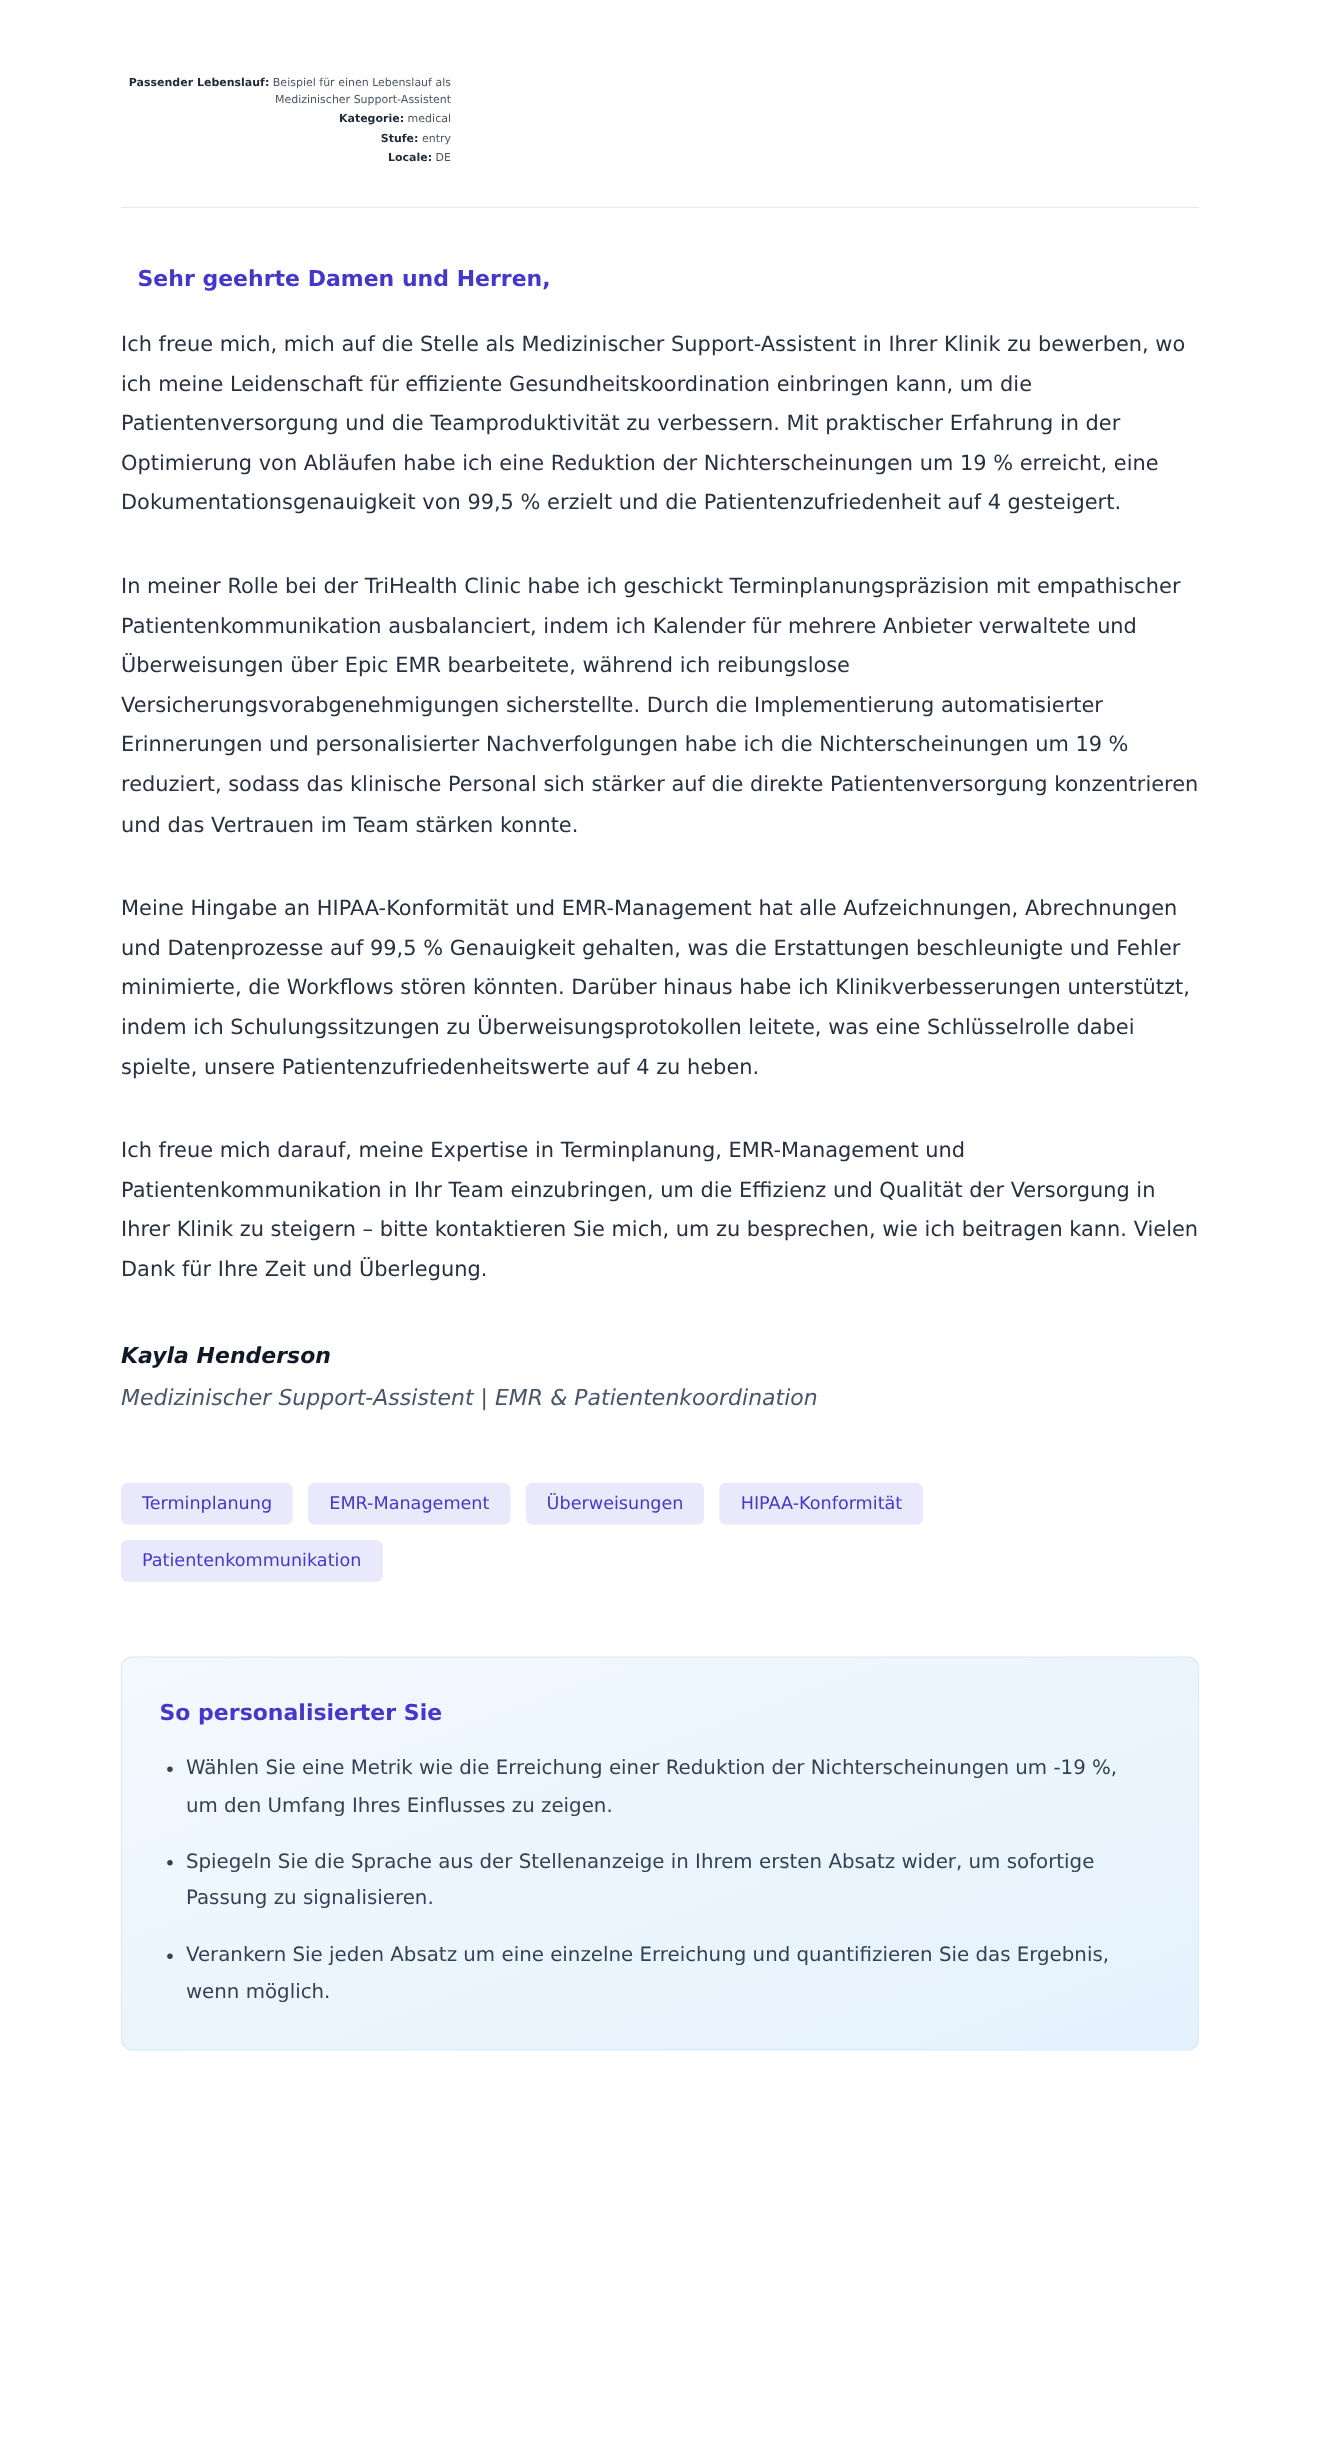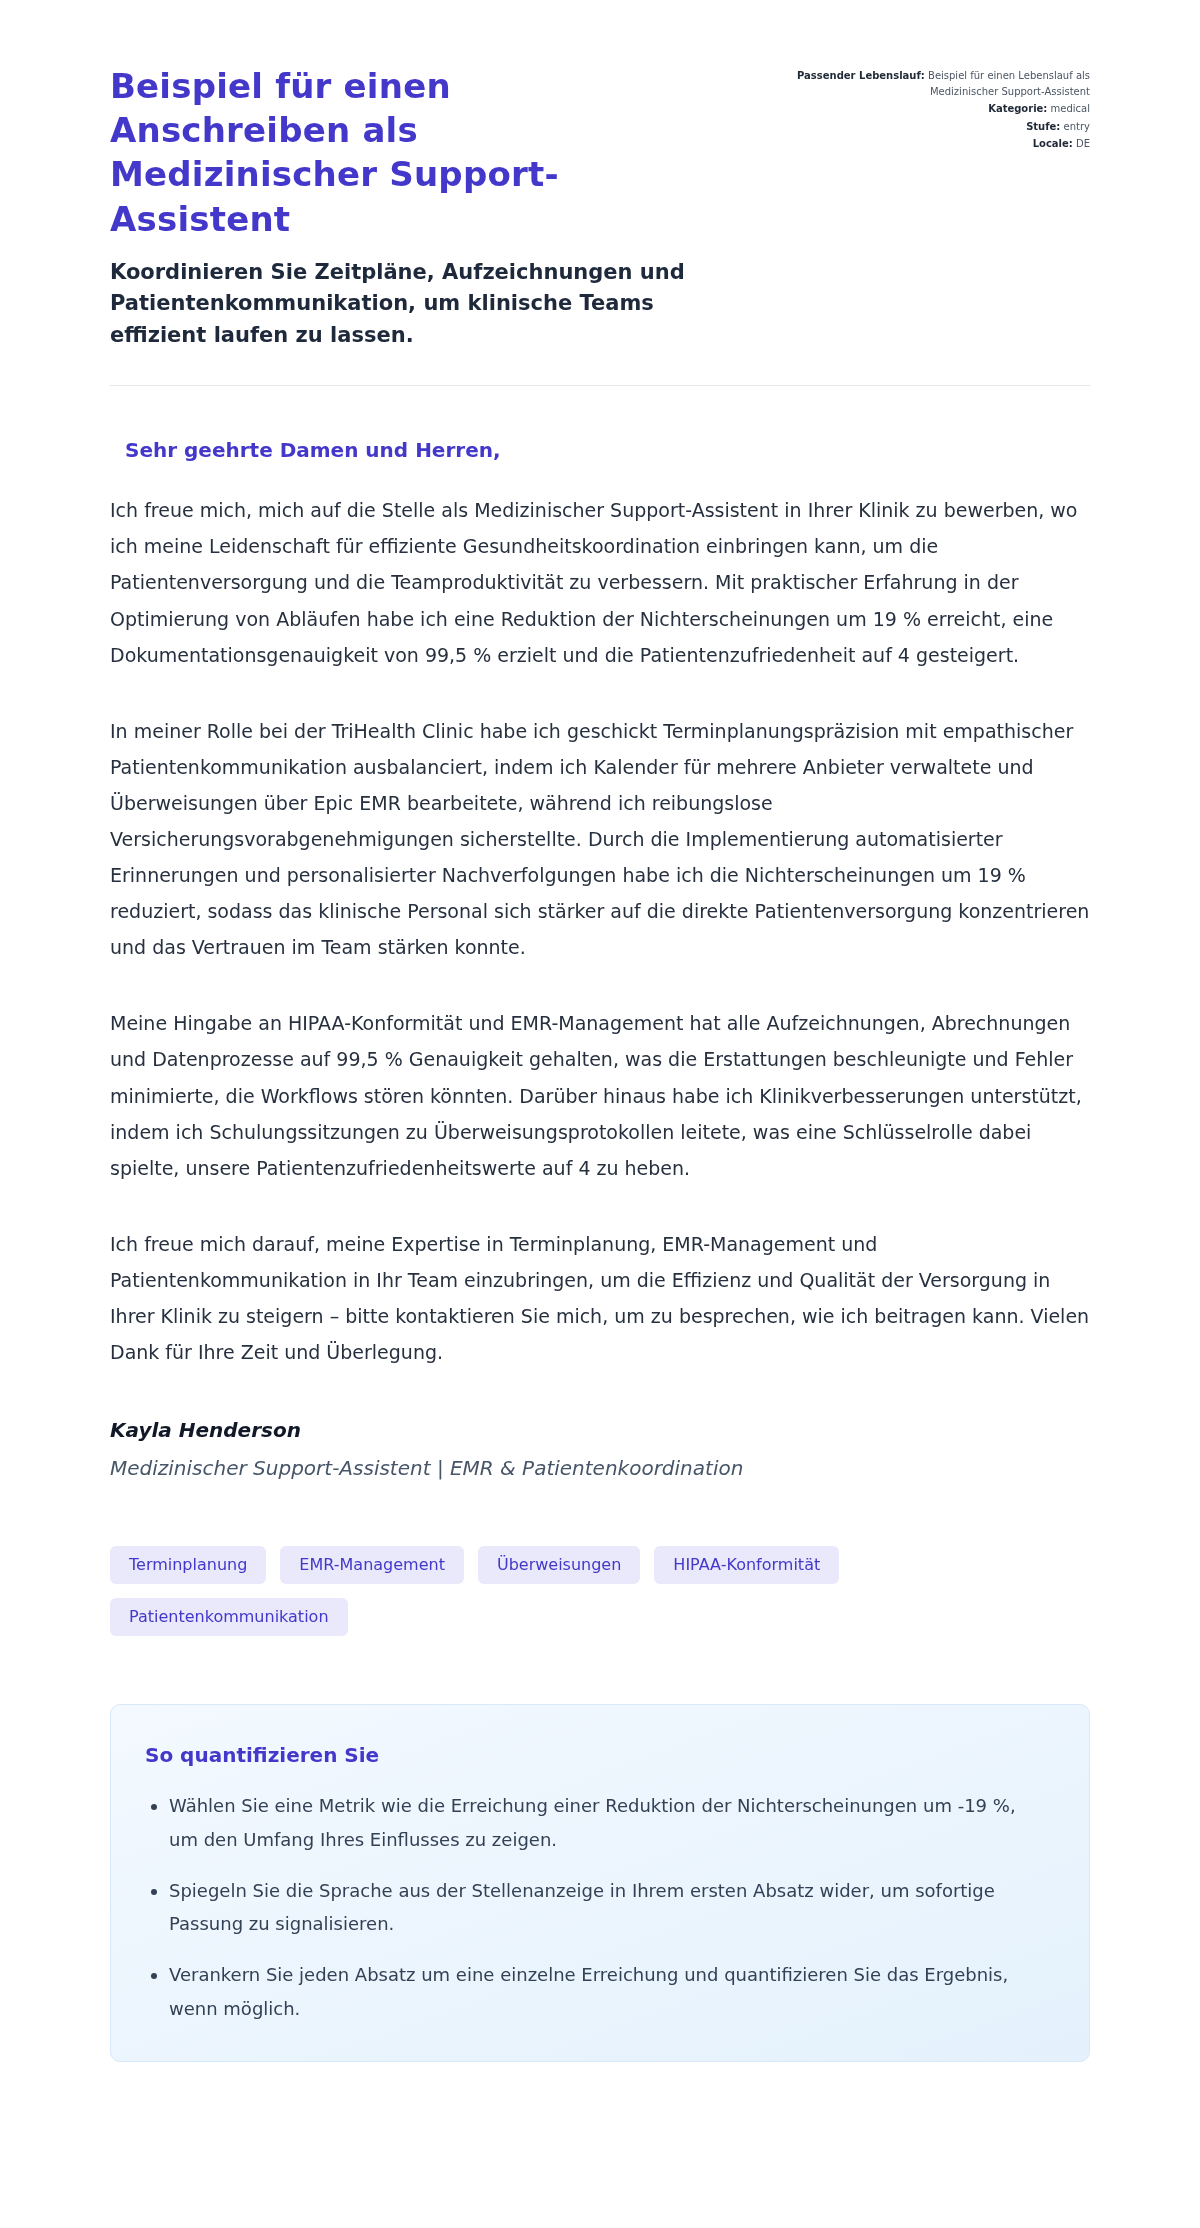--- a/index.html
+++ b/index.html
@@ -131,24 +131,20 @@
     max-width: 860px;
   }
   .tip-item:last-child { margin-bottom: 0; }
 </style>
 </head>
 <body>
 
 <div class="container">
 
   <div class="header">
-    <div class="header-left">
-      <h1 class="page-title">Beispiel für einen Anschreiben als Medizinischer Support-Assistent</h1>
-      <div class="page-subtitle">Koordinieren Sie Zeitpläne, Aufzeichnungen und Patientenkommunikation, um klinische Teams effizient laufen zu lassen.</div>
-    </div>
     <div class="meta-panel">
       <div class="meta-row">
         <span class="meta-label">Passender Lebenslauf:</span>
         <span>Beispiel für einen Lebenslauf als Medizinischer Support-Assistent</span>
       </div>
       <div class="meta-row">
         <span class="meta-label">Kategorie:</span>
         <span>medical</span>
       </div>
       <div class="meta-row">
@@ -179,21 +175,21 @@
 
   <div class="tags-list">
     <span class="tag-chip">Terminplanung</span>
     <span class="tag-chip">EMR-Management</span>
     <span class="tag-chip">Überweisungen</span>
     <span class="tag-chip">HIPAA-Konformität</span>
     <span class="tag-chip">Patientenkommunikation</span>
   </div>
 
   <div class="tips-box">
-    <div class="tips-title">So quantifizieren Sie</div>
+    <div class="tips-title">So personalisierter Sie</div>
     <ul class="tips-list">
       <li class="tip-item">Wählen Sie eine Metrik wie die Erreichung einer Reduktion der Nichterscheinungen um -19 %, um den Umfang Ihres Einflusses zu zeigen.</li>
       <li class="tip-item">Spiegeln Sie die Sprache aus der Stellenanzeige in Ihrem ersten Absatz wider, um sofortige Passung zu signalisieren.</li>
       <li class="tip-item">Verankern Sie jeden Absatz um eine einzelne Erreichung und quantifizieren Sie das Ergebnis, wenn möglich.</li>
     </ul>
   </div>
 
 </div>
 
 </body></html>

